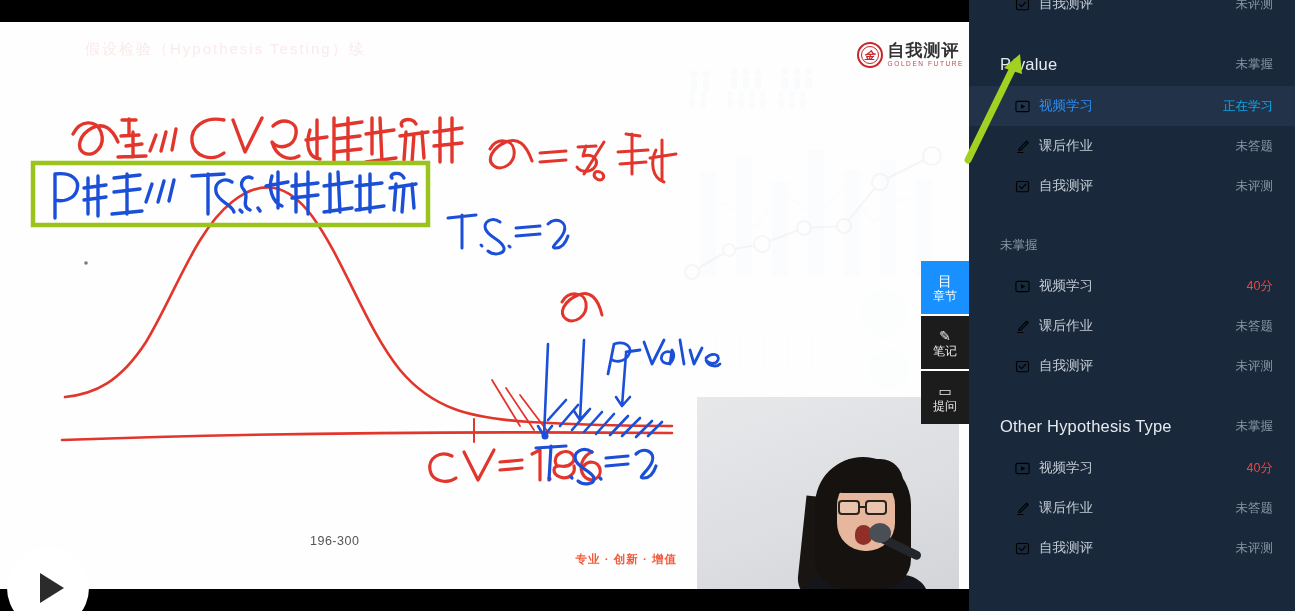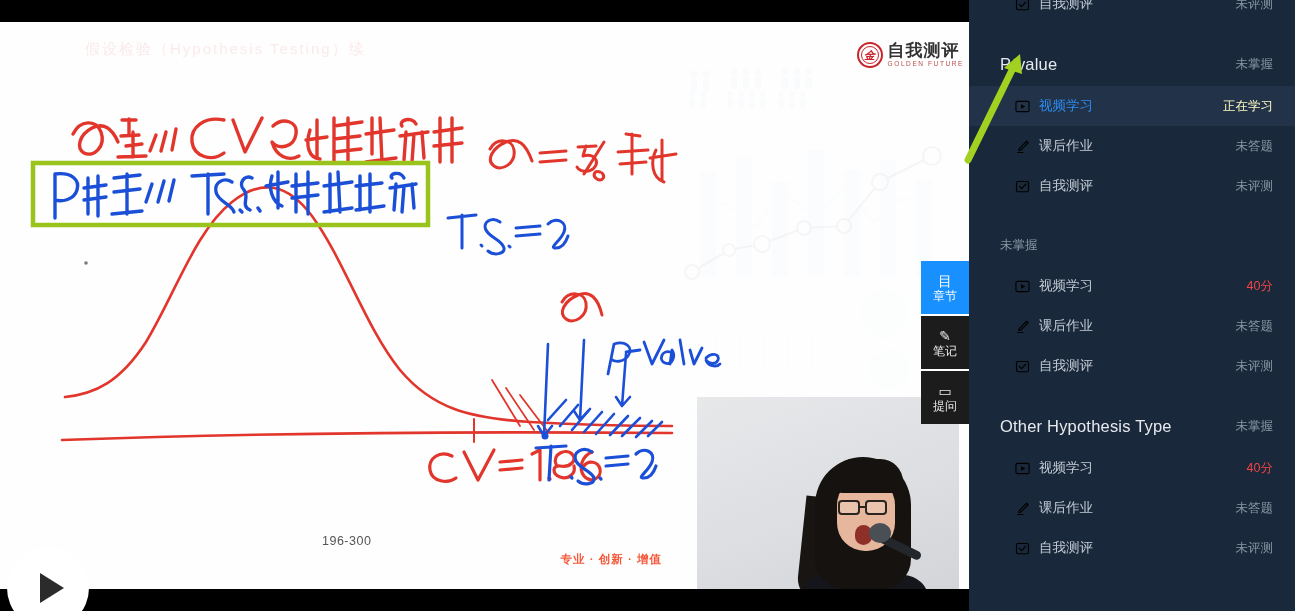--- a/index.html
+++ b/index.html
@@ -18,22 +18,22 @@
   .bg-art { position:absolute; right:0; top:0; width:285px; height:530px; opacity:.5; }
 
   .logo { position:absolute; right:5px; top:20px; display:flex; align-items:center; gap:5px; }
   .logo-seal { width:26px; height:26px; border-radius:50%; border:2px solid #c8262b; background:#fff;
                display:flex; align-items:center; justify-content:center; position:relative; }
   .logo-seal::after { content:""; position:absolute; width:16px; height:16px; border-radius:50%; border:1px solid #c8262b; }
   .logo-seal span { font-size:11px; color:#c8262b; font-weight:bold; z-index:2; font-style:italic; }
   .logo-cn { font-size:17px; color:#333; font-weight:bold; letter-spacing:1px; line-height:1; }
   .logo-en { font-size:6.5px; color:#b94a4a; letter-spacing:1.6px; line-height:1.5; }
 
-  .slogan { position:absolute; right:307px; bottom:22px; font-size:11.5px; color:#f4593a; letter-spacing:1px; font-weight:bold; }
-  .page-num { position:absolute; left:310px; bottom:41px; font-size:12.5px; color:#555; letter-spacing:.5px;margin-left:12px; }
+  .slogan { position:absolute; right:292px; bottom:22px; font-size:11.5px; color:#f4593a; letter-spacing:1px; font-weight:bold; }
+  .page-num { position:absolute; left:310px; bottom:41px; font-size:12.5px; color:#555; letter-spacing:.5px; }
 
   .ink { position:absolute; left:0; top:0; width:969px; height:567px; pointer-events:none; }
 
   
   .webcam { position:absolute; left:697px; top:375px; width:262px; height:200px;
             background:linear-gradient(160deg,#e7e8ea 0%,#dcdee1 55%,#d2d4d7 100%); overflow:hidden; }
   .wc-hair { position:absolute; left:118px; top:60px; width:96px; height:132px;
              background:#15120f; border-radius:48px 48px 30px 30px; }
   .wc-hair2 { position:absolute; left:104px; top:100px; width:36px; height:104px; background:#191512; border-radius:0 0 24px 40px; transform:rotate(6deg); }
   .wc-face { position:absolute; left:140px; top:80px; width:58px; height:74px; background:#e6b79c; border-radius:28px 28px 28px 28px; }
@@ -72,21 +72,21 @@
   .sec-title { font-size:16.5px; color:#e6eaef; letter-spacing:.2px; }
   .sec-status { font-size:12.5px; color:#8a97a6; white-space:nowrap;text-align:center; }
   .row { display:flex; align-items:center; justify-content:space-between;
          padding:11px 22px 11px 46px; cursor:pointer; }
   .row.active { background:#223349; }
   .row-l { display:flex; align-items:center; gap:9px; }
   .row-ico { width:15px; height:15px; display:block; flex:none; }
   .row-lb { font-size:13.5px; color:#c3cbd4; }
   .row.active .row-lb { color:#2d8cf0; }
   .row-st { font-size:12.5px; color:#8a97a6; white-space:nowrap; }
-  .row.active .row-st { color:#fef9c3; }
+  .row.active .row-st { color:#0ea5e9; }
   .row-st.score { color:#ef4444; }
   .gap { height:17px; }
 
   .arrow-svg { position:absolute; left:960px; top:48px; width:70px; height:120px; z-index:8; pointer-events:none; }
 </style>
 </head>
 <body>
 
 <div class="app">
 

